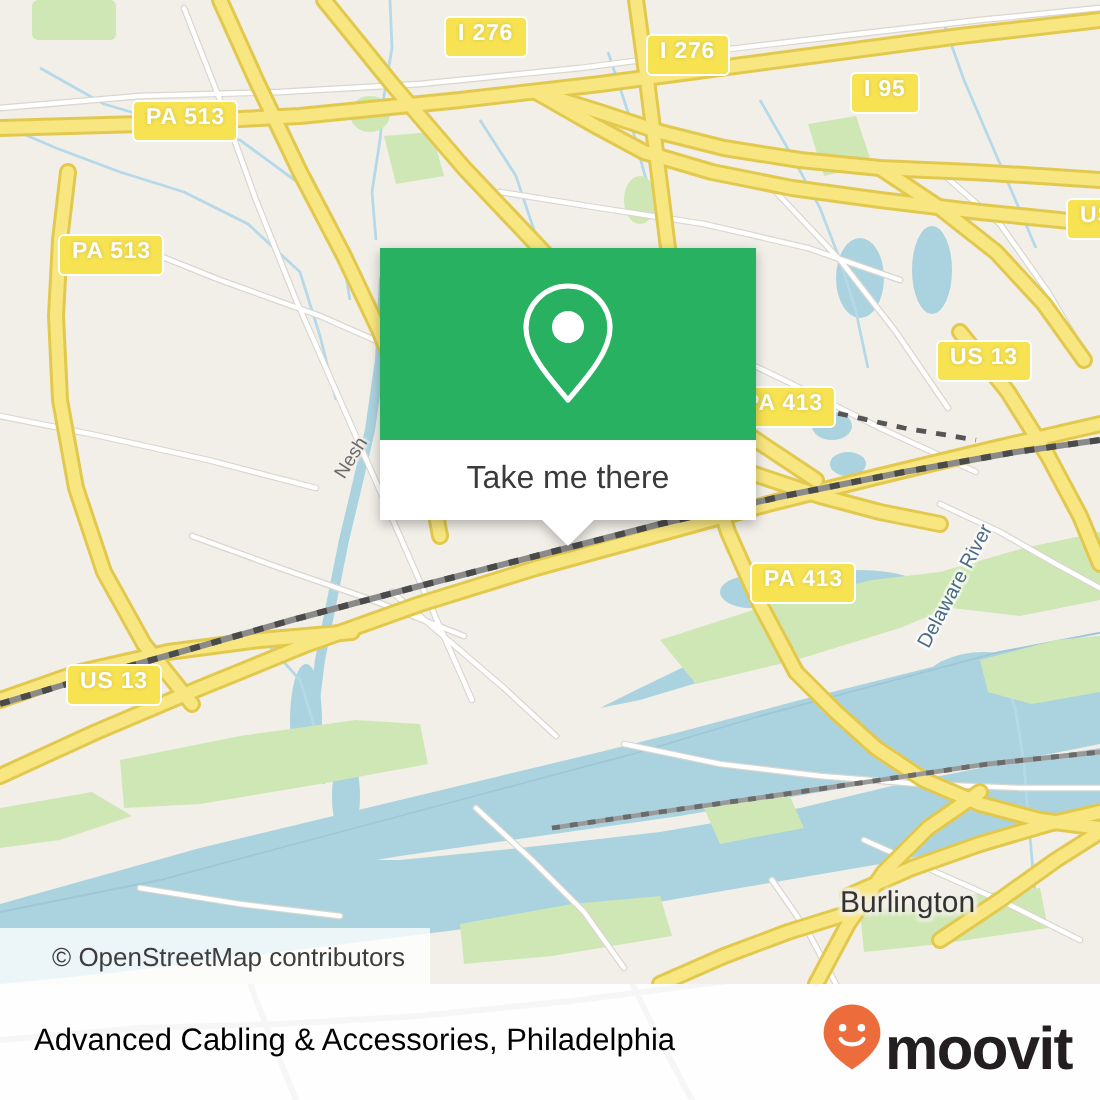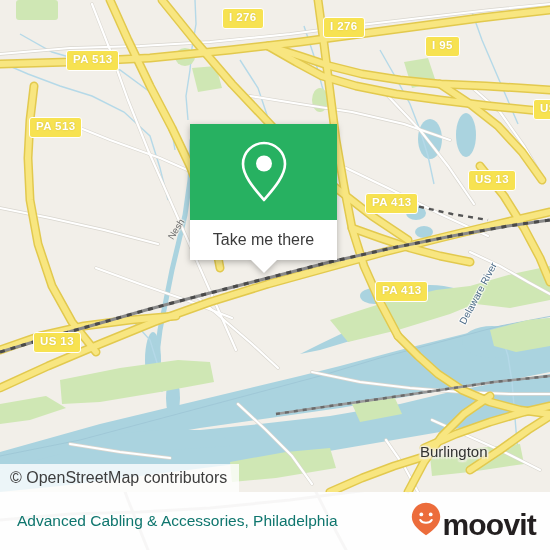--- a/index.html
+++ b/index.html
@@ -78,21 +78,21 @@
     text-shadow:
       -1px -1px 1px #f2efe9, 1px -1px 1px #f2efe9,
       -1px  1px 1px #f2efe9, 1px  1px 1px #f2efe9;
   }
 
   
   #callout {
     position: absolute;
     left: 190px;
     top: 124px;
-    width: 147px;
+    width: 188px;
     filter: drop-shadow(0 2px 3px rgba(0,0,0,0.28));
   }
   #callout-image {
     height: 96px;
     background: #27b161;
     display: flex;
     align-items: center;
     justify-content: center;
   }
   #callout-button {
@@ -116,26 +116,26 @@
     border-right: 13px solid transparent;
     border-top: 13px solid #ffffff;
   }
 
   
   #attribution {
     position: absolute;
     left: 0;
     top: 464px;
     height: 28px;
-    padding: 0 12px 0 10px;
+    padding: 0 12px 0 26px;
     display: flex;
     align-items: center;
     background: rgba(255,255,255,0.78);
     color: #3d3d3d;
-    font-size: 16px;
+    font-size: 13px;
     font-family: "Liberation Sans", sans-serif;
     z-index: 20;
   }
 
   
   #footer {
     position: absolute;
     left: 0;
     top: 492px;
     width: 550px;
@@ -147,21 +147,21 @@
   }
   #footer-ghost {
     position: absolute;
     left: 0; top: -492px;
     opacity: 0.10;
     pointer-events: none;
   }
   #footer-title {
     position: relative;
     margin-left: 17px;
-    color: #0f766e;
+    color: #000000;
     font-size: 15.5px;
     font-family: "Liberation Sans", sans-serif;
     white-space: nowrap;
     z-index: 2;
   }
   #brand {
     position: absolute;
     right: 14px;
     top: 50%;
     transform: translateY(-50%);

